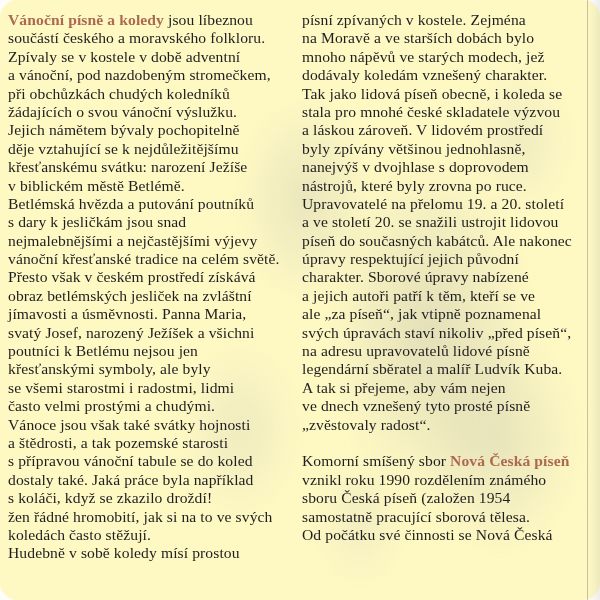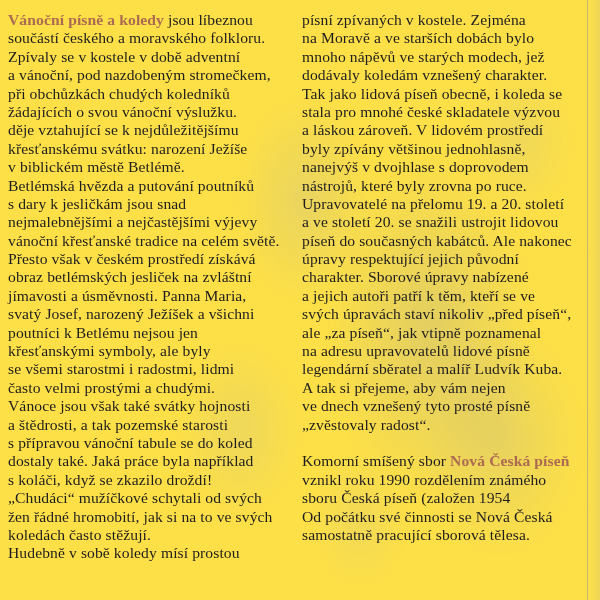--- a/index.html
+++ b/index.html
@@ -7,23 +7,24 @@
     padding: 0;
     width: 600px;
     height: 600px;
     overflow: hidden;
     background: #fdfdfb;
   }
   .page {
     position: relative;
     width: 600px;
     height: 600px;
-    background: #fde047;
+    background: #fef9c3;
     font-family: "Liberation Serif", "DejaVu Serif", serif;
     color: #1e1d20;
+    border-radius: 17px;
   }
   
   .watermark {
     position: absolute;
     inset: 0;
     pointer-events: none;
     filter: blur(7px);
     background-image:
       radial-gradient(ellipse 150px 250px at 430px 330px, rgba(165,165,162,0.30), rgba(165,165,162,0) 70%),
       radial-gradient(ellipse 100px 150px at 305px 200px, rgba(175,175,172,0.25), rgba(175,175,172,0) 70%),
@@ -73,41 +74,41 @@
 
 <div class="page" style="color: rgb(30, 29, 32);">
   <div class="watermark"></div>
   <div class="column col-left">
       <div class="line"><span class="accent">Vánoční písně a koledy</span> jsou líbeznou</div>
       <div class="line">součástí českého a moravského folkloru.</div>
       <div class="line">Zpívaly se v kostele v době adventní</div>
       <div class="line">a vánoční, pod nazdobeným stromečkem,</div>
       <div class="line">při obchůzkách chudých koledníků</div>
       <div class="line">žádajících o svou vánoční výslužku.</div>
+      <div class="line">Jejich námětem bývaly pochopitelně</div>
       <div class="line">děje vztahující se k nejdůležitějšímu</div>
       <div class="line">křesťanskému svátku: narození Ježíše</div>
       <div class="line">v biblickém městě Betlémě.</div>
       <div class="line">Betlémská hvězda a putování poutníků</div>
       <div class="line">s dary k jesličkám jsou snad</div>
       <div class="line">nejmalebnějšími a nejčastějšími výjevy</div>
       <div class="line">vánoční křesťanské tradice na celém světě.</div>
       <div class="line">Přesto však v českém prostředí získává</div>
       <div class="line">obraz betlémských jesliček na zvláštní</div>
       <div class="line">jímavosti a úsměvnosti. Panna Maria,</div>
       <div class="line">svatý Josef, narozený Ježíšek a všichni</div>
       <div class="line">poutníci k Betlému nejsou jen</div>
       <div class="line">křesťanskými symboly, ale byly</div>
       <div class="line">se všemi starostmi i radostmi, lidmi</div>
       <div class="line">často velmi prostými a chudými.</div>
       <div class="line">Vánoce jsou však také svátky hojnosti</div>
       <div class="line">a štědrosti, a tak pozemské starosti</div>
       <div class="line">s přípravou vánoční tabule se do koled</div>
       <div class="line">dostaly také. Jaká práce byla například</div>
       <div class="line">s koláči, když se zkazilo droždí!</div>
-      <div class="line">„Chudáci“ mužíčkové schytali od svých</div>
       <div class="line">žen řádné hromobití, jak si na to ve svých</div>
       <div class="line">koledách často stěžují.</div>
       <div class="line">Hudebně v sobě koledy mísí prostou</div>
     </div>
   <div class="column col-right">
       <div class="line">písní zpívaných v kostele. Zejména</div>
       <div class="line">na Moravě a ve starších dobách bylo</div>
       <div class="line">mnoho nápěvů ve starých modech, jež</div>
       <div class="line">dodávaly koledám vznešený charakter.</div>
       <div class="line">Tak jako lidová píseň obecně, i koleda se</div>
@@ -115,29 +116,29 @@
       <div class="line">a láskou zároveň. V lidovém prostředí</div>
       <div class="line">byly zpívány většinou jednohlasně,</div>
       <div class="line">nanejvýš v dvojhlase s doprovodem</div>
       <div class="line">nástrojů, které byly zrovna po ruce.</div>
       <div class="line">Upravovatelé na přelomu 19. a 20. století</div>
       <div class="line">a ve století 20. se snažili ustrojit lidovou</div>
       <div class="line">píseň do současných kabátců. Ale nakonec</div>
       <div class="line">úpravy respektující jejich původní</div>
       <div class="line">charakter. Sborové úpravy nabízené</div>
       <div class="line">a jejich autoři patří k těm, kteří se ve</div>
+      <div class="line">ale „za píseň“, jak vtipně poznamenal</div>
       <div class="line">svých úpravách staví nikoliv „před píseň“,</div>
-      <div class="line">ale „za píseň“, jak vtipně poznamenal</div>
       <div class="line">na adresu upravovatelů lidové písně</div>
       <div class="line">legendární sběratel a malíř Ludvík Kuba.</div>
       <div class="line">A tak si přejeme, aby vám nejen</div>
       <div class="line">ve dnech vznešený tyto prosté písně</div>
       <div class="line">„zvěstovaly radost“.</div>
       <div class="line">&nbsp;</div>
       <div class="line">Komorní smíšený sbor <span class="accent">Nová Česká píseň</span></div>
       <div class="line">vznikl roku 1990 rozdělením známého</div>
       <div class="line">sboru Česká píseň (založen 1954</div>
+      <div class="line">samostatně pracující sborová tělesa.</div>
       <div class="line">Od počátku své činnosti se Nová Česká</div>
-      <div class="line">samostatně pracující sborová tělesa.</div>
     </div>
   <div class="page-edge-shade"></div>
   <div class="page-edge-line"></div>
 </div>
 
 </body></html>

